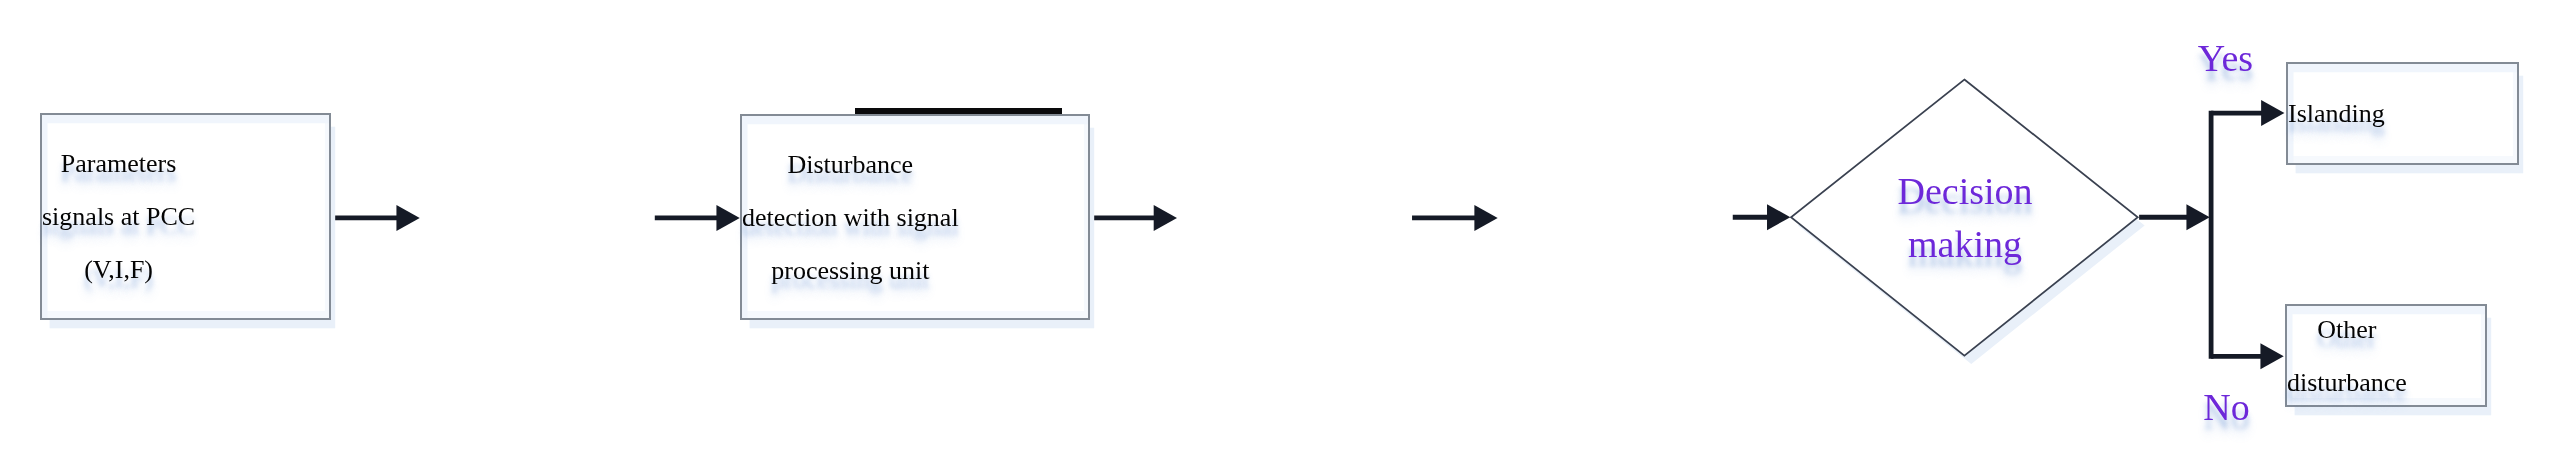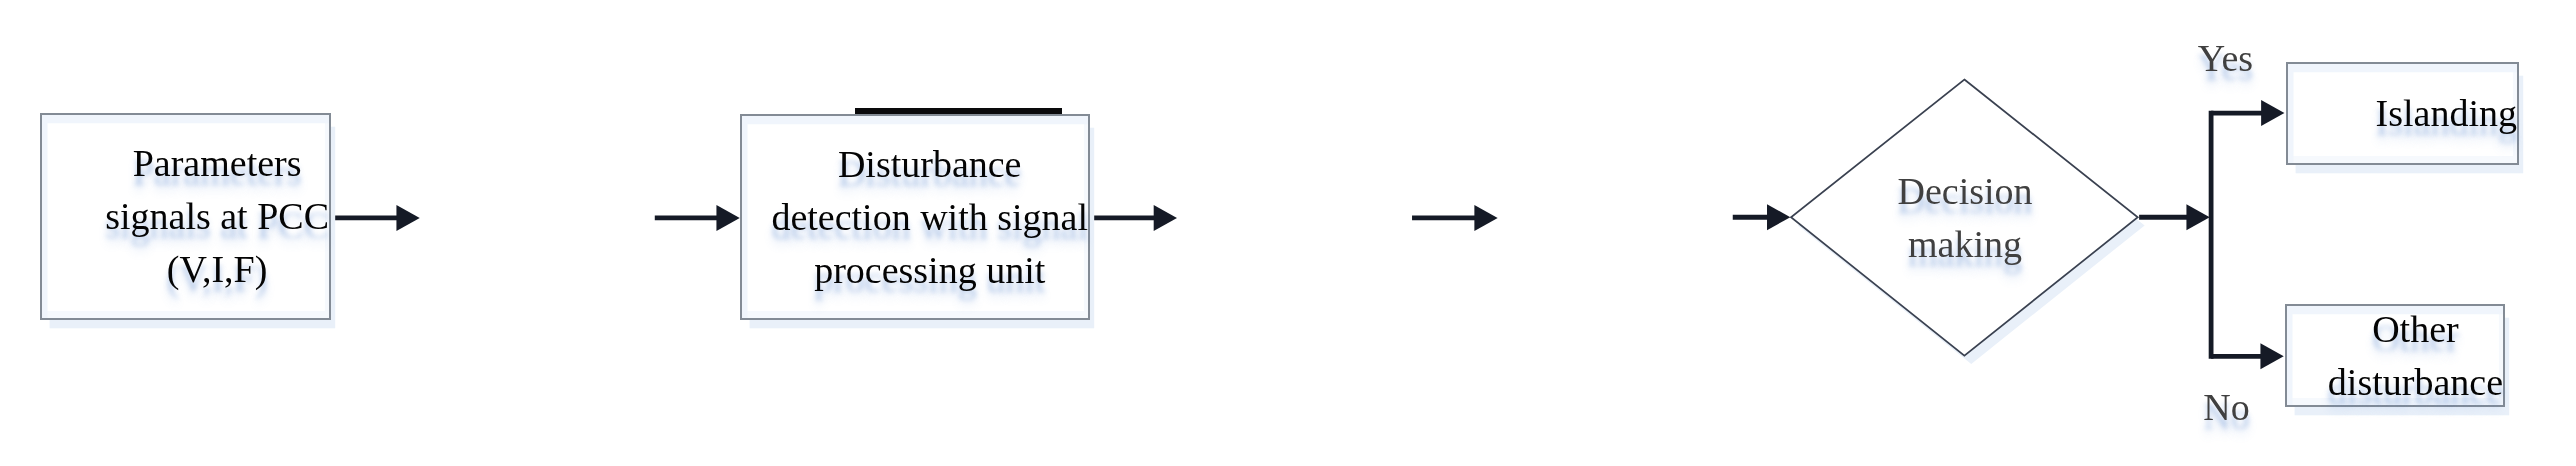--- a/index.html
+++ b/index.html
@@ -4,33 +4,33 @@
 <style>
   html,body{margin:0;padding:0;background:#ffffff;}
   .canvas{
     position:relative;width:2576px;height:466px;background:#ffffff;overflow:hidden;
     font-family:"Liberation Serif","DejaVu Serif",serif;
   }
   .layer{position:absolute;left:0;top:0;z-index:1;}
   .box{
     position:absolute;z-index:2;box-sizing:border-box;background:#ffffff;
     border:2.1px solid #838b95;
-    display:flex;align-items:center;justify-content:flex-end;text-align:center;
-    color:#040404;font-size:38px;line-height:53px;
+    display:flex;align-items:center;justify-content:flex-start;text-align:center;
+    color:#040404;font-size:26px;line-height:53px;
     box-shadow:6.9px 11px 0 -2.7px #e9f0f9,
                inset 8.2px 11px 0 -2.7px #f0f5fc,
                inset -8.2px -11px 0 -4.1px #f6f9fd;
   }
   .box span,.dlabel span,.flabel span{
     white-space:pre-line;
     text-shadow:0 9px 5.5px rgba(96,140,210,.42),0 15px 9.6px rgba(96,140,210,.20);
   }
   .dlabel,.flabel{
     position:absolute;z-index:3;display:flex;align-items:center;justify-content:center;
-    text-align:center;color:#404040;font-size:38px;line-height:53px;
+    text-align:center;color:#6d28d9;font-size:38px;line-height:53px;
   }
   .bar{position:absolute;z-index:4;background:#0a0a0c;}
 </style>
 </head>
 <body>
 
 <div class="canvas">
 
   <svg class="layer" width="2576" height="466" viewBox="0 0 3756 680">
 
@@ -91,21 +91,21 @@
 
   <div class="dlabel" style="left:1826px;top:163px;width:278px;height:110px">
     <span>Decision
 making</span>
   </div>
 
   <div class="box" style="left:2286px;top:62px;width:233px;height:103px">
     <span>Islanding</span>
   </div>
 
-  <div class="box" style="left:2285px;top:304px;width:220px;height:103px">
+  <div class="box" style="left:2285px;top:304px;width:202px;height:103px">
     <span>Other
 disturbance</span>
   </div>
 
   <div class="flabel" style="left:2181px;top:32px;width:89px;height:53px">
     <span>Yes</span>
   </div>
 
   <div class="flabel" style="left:2182px;top:381px;width:89px;height:53px">
     <span>No</span>

